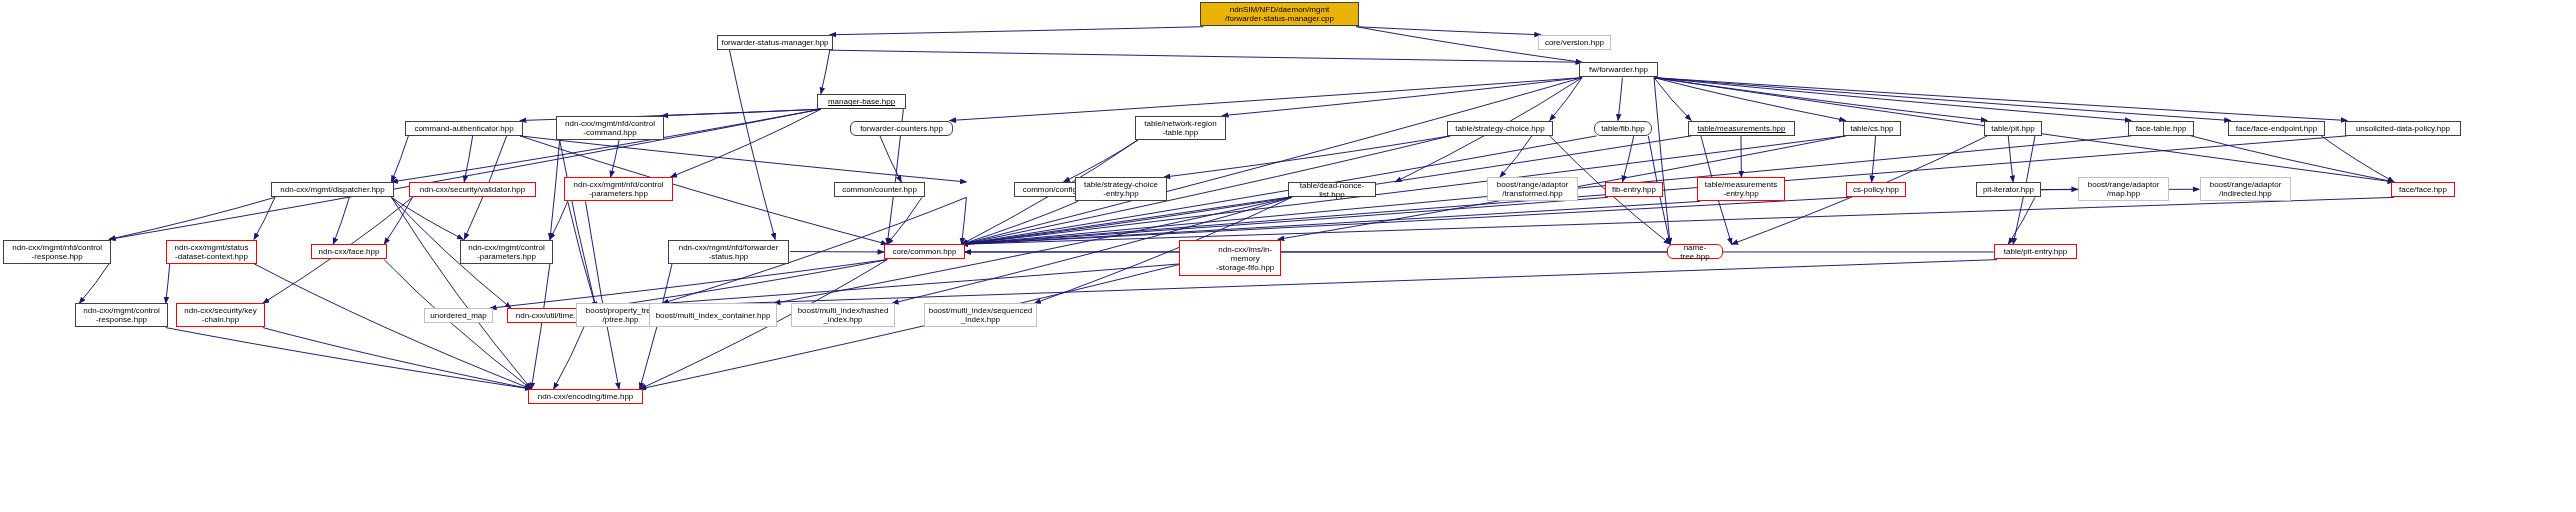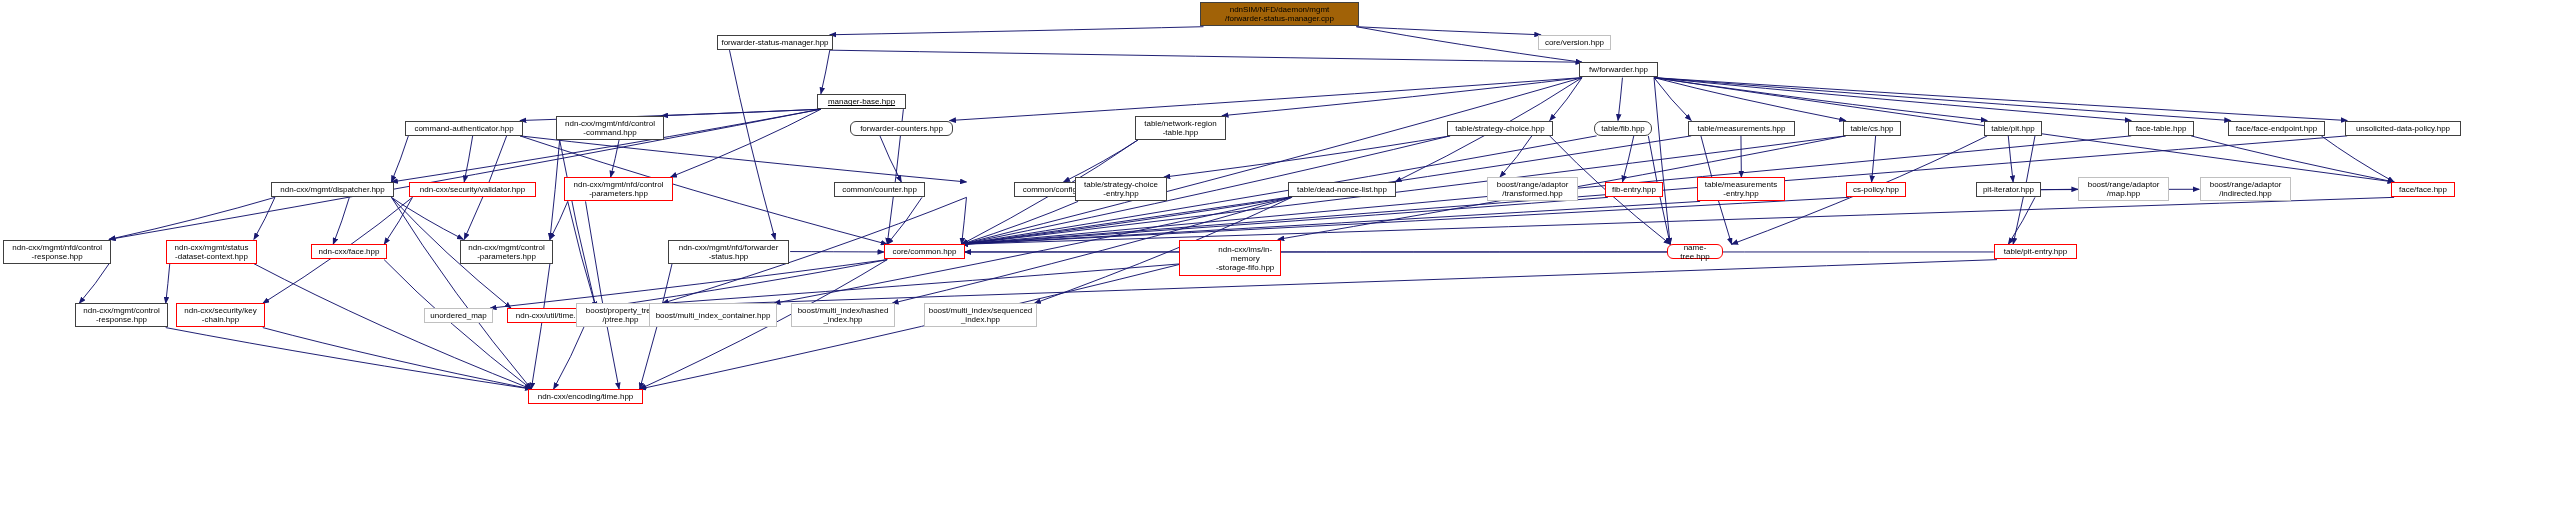--- a/index.html
+++ b/index.html
@@ -39,21 +39,21 @@
     line-height: 9px;
     letter-spacing: 0px;
     white-space: pre-line;
     padding: 0 1.6px;
     z-index: 5;
   }
   .node.black { border-color: #404040; }
   .node.red   { border-color: #ff0000; }
   .node.gray  { border-color: #c0c0c0; }
   .node.root  {
-    background: #a16207;
+    background: #eab308;
     border-color: #404040;
   }
 </style>
 </head>
 <body>
 
 <div id="graph">
   <svg id="edges" xmlns="http://www.w3.org/2000/svg" viewBox="0 0 3183 633" width="2576" height="512">
     <defs>
       <marker id="arrow" markerWidth="9" markerHeight="7" refX="8" refY="3.5" orient="auto" markerUnits="userSpaceOnUse">
@@ -172,35 +172,35 @@
       <div class="node black" style="left: 817px; top: 94px; width: 89px; height: 15.4px; text-decoration: underline;"><span>manager-base.hpp</span></div>
       <div class="node black" style="left: 1579px; top: 62px; width: 79px; height: 15.4px;"><span>fw/forwarder.hpp</span></div>
       <div class="node black" style="left: 405px; top: 121px; width: 118px; height: 15.4px;"><span>command-authenticator.hpp</span></div>
       <div class="node black" style="left: 556px; top: 116px; width: 108px; height: 24px;"><span>ndn-cxx/mgmt/nfd/control
 -command.hpp</span></div>
       <div class="node black" style="left: 850px; top: 121px; width: 103px; height: 15.4px; border-radius: 6px;"><span>forwarder-counters.hpp</span></div>
       <div class="node black" style="left: 1135px; top: 116px; width: 91px; height: 24px;"><span>table/network-region
 -table.hpp</span></div>
       <div class="node black" style="left: 1447px; top: 121px; width: 106px; height: 15.4px;"><span>table/strategy-choice.hpp</span></div>
       <div class="node black" style="left: 1594px; top: 121px; width: 58px; height: 15.4px; border-radius: 7px;"><span>table/fib.hpp</span></div>
-      <div class="node black" style="left: 1688px; top: 121px; width: 107px; height: 15.4px;"><span>table/measurements.hpp</span></div>
+      <div class="node black" style="left: 1688px; top: 121px; width: 107px; height: 15.4px; text-decoration: underline;"><span>table/measurements.hpp</span></div>
       <div class="node black" style="left: 1843px; top: 121px; width: 58px; height: 15.4px;"><span>table/cs.hpp</span></div>
       <div class="node black" style="left: 1984px; top: 121px; width: 58px; height: 15.4px;"><span>table/pit.hpp</span></div>
       <div class="node black" style="left: 2128px; top: 121px; width: 66px; height: 15.4px;"><span>face-table.hpp</span></div>
       <div class="node black" style="left: 2228px; top: 121px; width: 97px; height: 15.4px;"><span>face/face-endpoint.hpp</span></div>
       <div class="node black" style="left: 2345px; top: 121px; width: 116px; height: 15.4px;"><span>unsolicited-data-policy.hpp</span></div>
       <div class="node black" style="left: 271px; top: 182px; width: 123px; height: 15.4px;"><span>ndn-cxx/mgmt/dispatcher.hpp</span></div>
       <div class="node red" style="left: 409px; top: 182px; width: 127px; height: 15.4px;"><span>ndn-cxx/security/validator.hpp</span></div>
       <div class="node red" style="left: 564px; top: 177px; width: 109px; height: 24px;"><span>ndn-cxx/mgmt/nfd/control
 -parameters.hpp</span></div>
       <div class="node black" style="left: 834px; top: 182px; width: 91px; height: 15.4px;"><span>common/counter.hpp</span></div>
       <div class="node black" style="left: 1014px; top: 182px; width: 94px; height: 15.4px; justify-content: flex-end;"><span>common/config-file.hpp</span></div>
       <div class="node black" style="left: 1075px; top: 177px; width: 92px; height: 24px;"><span>table/strategy-choice
 -entry.hpp</span></div>
-      <div class="node black" style="left: 1288px; top: 182px; width: 108px; height: 15.4px;"><span>table/dead-nonce-list.hpp</span></div>
+      <div class="node black" style="left: 1288px; top: 182px; width: 88px; height: 15.4px;"><span>table/dead-nonce-list.hpp</span></div>
       <div class="node gray" style="left: 1487px; top: 177px; width: 91px; height: 24px;"><span>boost/range/adaptor
 /transformed.hpp</span></div>
       <div class="node red" style="left: 1605px; top: 182px; width: 58px; height: 15.4px;"><span>fib-entry.hpp</span></div>
       <div class="node red" style="left: 1697px; top: 177px; width: 88px; height: 24px;"><span>table/measurements
 -entry.hpp</span></div>
       <div class="node red" style="left: 1846px; top: 182px; width: 60px; height: 15.4px;"><span>cs-policy.hpp</span></div>
       <div class="node black" style="left: 1976px; top: 182px; width: 65px; height: 15.4px;"><span>pit-iterator.hpp</span></div>
       <div class="node gray" style="left: 2078px; top: 177px; width: 91px; height: 24px;"><span>boost/range/adaptor
 /map.hpp</span></div>
       <div class="node gray" style="left: 2200px; top: 177px; width: 91px; height: 24px;"><span>boost/range/adaptor

